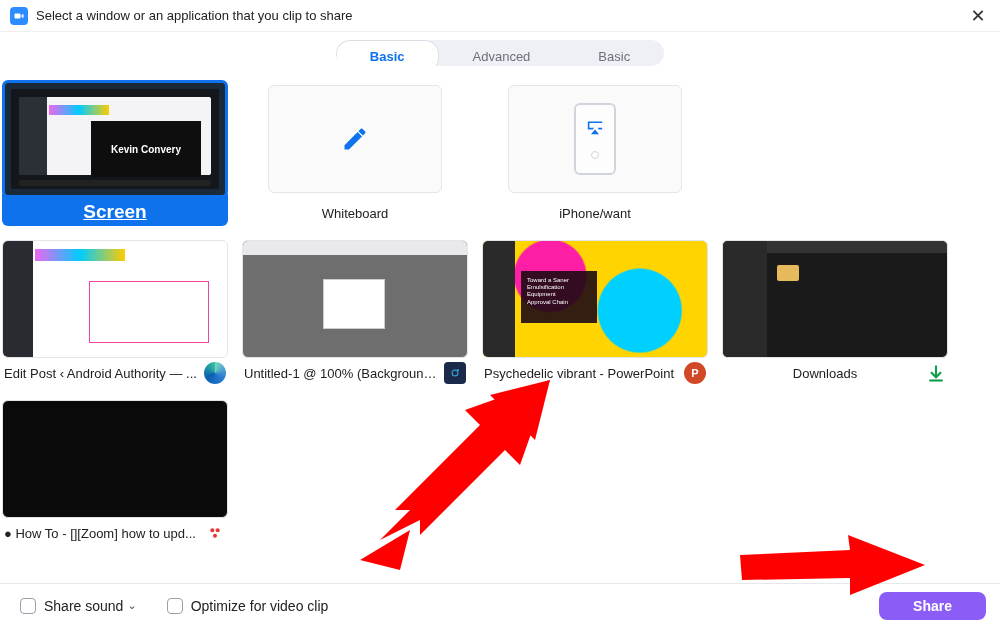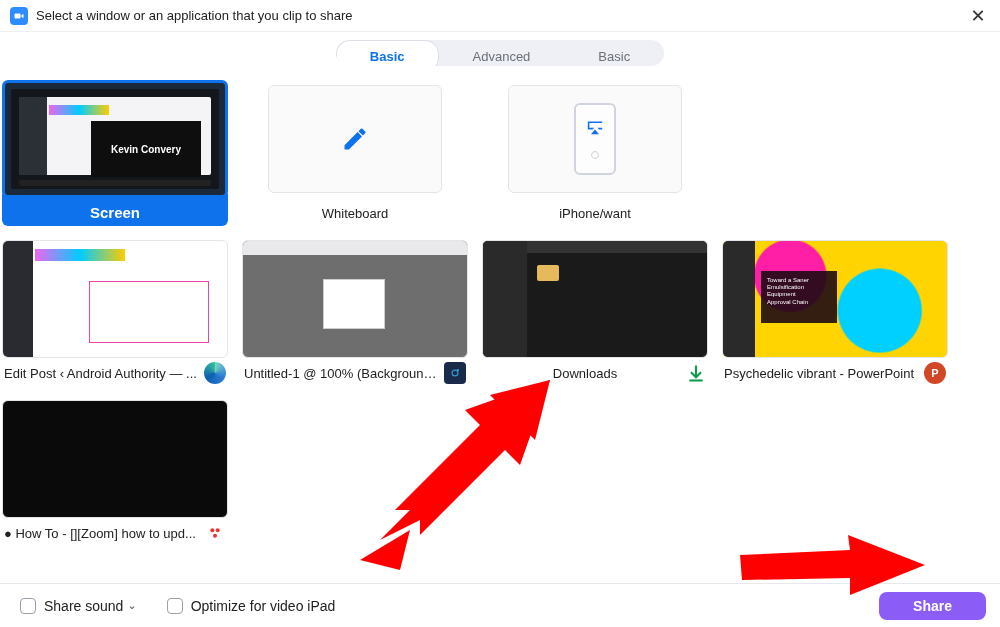--- a/index.html
+++ b/index.html
@@ -15,21 +15,21 @@
   .tab.active { background:#fff; color:#0e72ed; font-weight:600; border-radius:14px; box-shadow: 0 0 0 1px #dcdfe6 inset; }
   .grid { padding: 10px 2px; display:flex; flex-wrap:wrap; gap: 14px 14px; }
   .card { width: 226px; display:flex; flex-direction:column; cursor:pointer; }
   .thumb { width:100%; height:118px; border:1px solid #e3e5ea; border-radius:6px; background:#fafafa; display:flex; align-items:center; justify-content:center; overflow:hidden; position:relative; }
   .caption-row { display:flex; align-items:center; height:28px; padding: 2px 2px 0; }
   .caption { font-size:13px; color:#222; white-space:nowrap; overflow:hidden; text-overflow:ellipsis; flex:1; text-align:center; }
   .caption.left { text-align:left; }
   .app-badge { width:22px; height:22px; border-radius:50%; flex-shrink:0; margin-left:4px; display:flex; align-items:center; justify-content:center; font-size:11px; font-weight:bold; color:#fff; }
   .card.selected .thumb { border:3px solid #0e72ed; }
   .card.selected .caption-row { background:#0e72ed; border-radius:0 0 6px 6px; height:32px; margin-top:-4px; padding-top:4px; }
-  .card.selected .caption { color:#fff; font-weight:600; font-size:15px; }
+  .card.selected .caption { color:#fff; font-weight:600; font-size:19px;text-decoration:underline; }
   
   .thumb-screen { background: linear-gradient(#1b2a3a,#1b2a3a); }
   .desk { position:absolute; inset:6px; background:#13171c; border-radius:2px; }
   .desk-bar { position:absolute; bottom:3px; left:8px; right:8px; height:6px; background:#222; border-radius:2px; }
   .desk-win { position:absolute; top:8px; left:8px; right:8px; bottom:14px; background:#f4f4f6; border-radius:2px; }
   .desk-side { position:absolute; left:0; top:0; bottom:0; width:28px; background:#2b2f36; }
   .desk-strip { position:absolute; top:8px; left:30px; width:60px; height:10px; background:linear-gradient(90deg,#e6e,#0cf,#fc0); }
   .desk-pop { position:absolute; right:10px; top:24px; width:110px; height:56px; background:#0e0e0e; display:flex; align-items:center; justify-content:center; color:#fff; font-size:10px; font-weight:600; }
   .wb-icon { color:#0e72ed; }
   .phone-ico { width:42px; height:72px; border:2px solid #d0d4dc; border-radius:6px; background:#fdfdfd; display:flex; flex-direction:column; align-items:center; justify-content:center; gap:8px; }
@@ -148,45 +148,45 @@
       <div class="app-badge" style="background:#1a2a4a; border-radius:4px;">
         <svg width="14" height="14" viewBox="0 0 24 24">
             <circle cx="12" cy="12" r="5" fill="none" stroke="#39c" stroke-width="2"></circle>
             <circle cx="17" cy="7" r="2" fill="#39c"></circle>
           </svg>
       </div>
     </div>
   </div>
 
   <div class="card">
+    <div class="thumb ppt-thumb">
+      <div class="ppt-box" style="white-space:pre-line;">Toward a Saner
+Emulsification
+Equipment
+Approval Chain</div>
+    </div>
+    <div class="caption-row">
+      <div class="caption left">Psychedelic vibrant - PowerPoint</div>
+      <div class="app-badge" style="background:#d24726;">P</div>
+    </div>
+  </div>
+
+  <div class="card">
     <div class="thumb dl-thumb">
       <div class="dl-top"></div>
         <div class="dl-side"></div>
         <div class="dl-folder"></div>
     </div>
     <div class="caption-row">
       <div class="caption">Downloads</div>
       <svg class="dl-badge" width="20" height="20" viewBox="0 0 24 24" fill="none" stroke="currentColor" stroke-width="2.5">
           <path d="M12 3v13"></path>
           <path d="M6 11l6 6 6-6"></path>
           <path d="M4 21h16"></path>
         </svg>
-    </div>
-  </div>
-
-  <div class="card">
-    <div class="thumb ppt-thumb">
-      <div class="ppt-box" style="white-space:pre-line;">Toward a Saner
-Emulsification
-Equipment
-Approval Chain</div>
-    </div>
-    <div class="caption-row">
-      <div class="caption left">Psychedelic vibrant - PowerPoint</div>
-      <div class="app-badge" style="background:#d24726;">P</div>
     </div>
   </div>
 
   <div class="card">
     <div class="thumb black-thumb"></div>
     <div class="caption-row">
       <div class="caption left">● How To - [][Zoom] how to upd...</div>
       <div class="app-badge" style="background:#fff;">
         <svg width="16" height="16" viewBox="0 0 24 24">
             <circle cx="8" cy="8" r="3" fill="#e33"></circle>
@@ -200,21 +200,21 @@
 </div>
 
 <div class="bottombar">
   <label class="blabel">
     <span class="chk"></span>
     <span>Share sound</span>
     <span class="chev">⌄</span>
   </label>
   <label class="blabel">
     <span class="chk"></span>
-    <span>Optimize for video iPad</span>
+    <span>Optimize for video clip</span>
   </label>
   <button class="share-btn">Share</button>
 </div>
 
 <svg class="arrow-overlay" style="left:340px; top:360px;" width="240" height="220" viewBox="0 0 240 220">
   <g fill="#f00">
     <polygon points="40,180 70,150 55,150 140,65 125,50 210,20 180,105 165,90 80,175 80,160"></polygon>
     <polygon points="210,20 150,35 195,80"></polygon>
     <polygon points="20,200 70,170 60,210"></polygon>
   </g>

